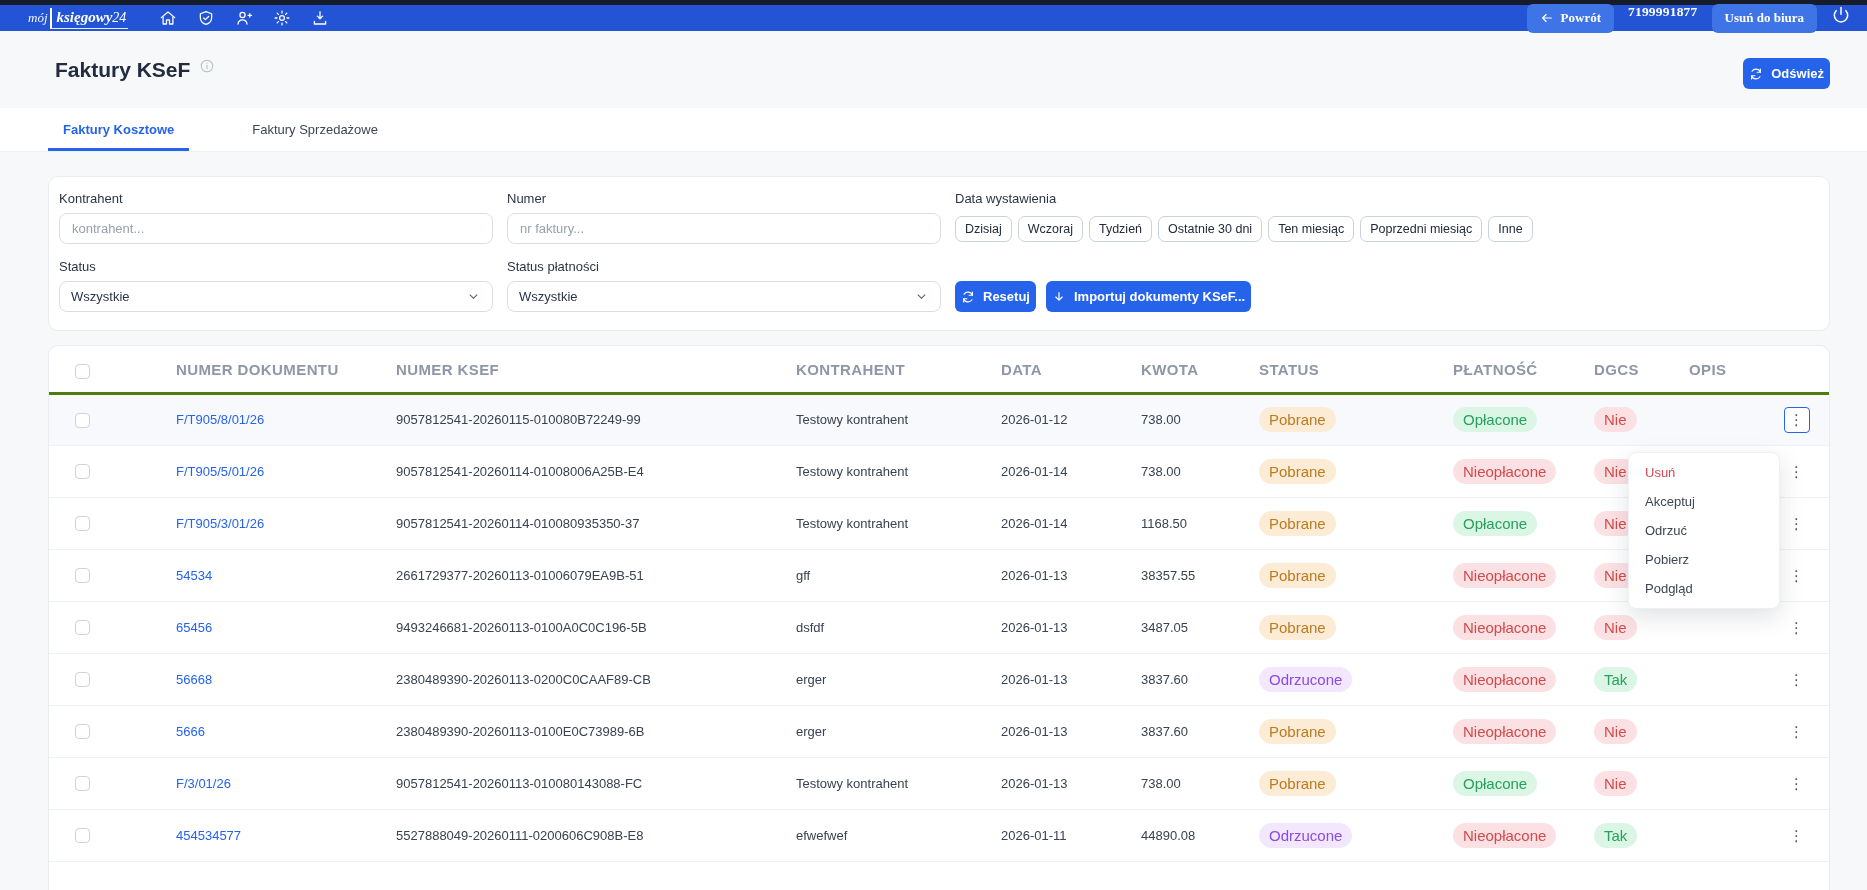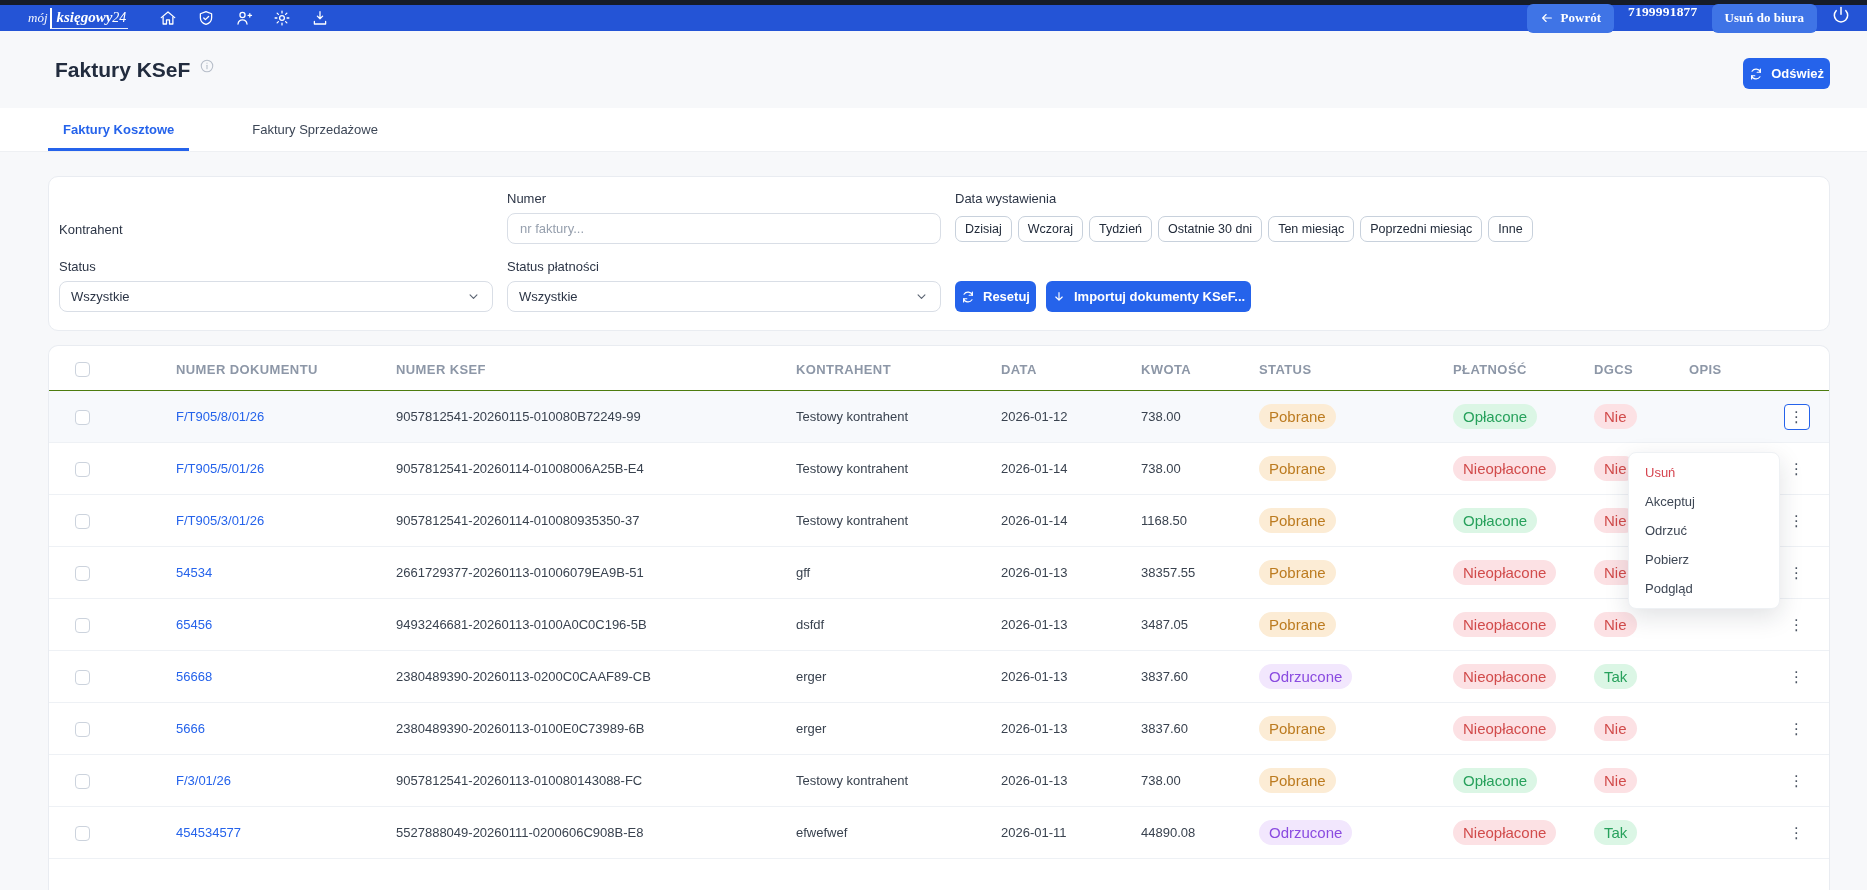--- a/index.html
+++ b/index.html
@@ -52,22 +52,22 @@
   .finput::placeholder { color:#97a0ae; }
   .fselect { height:31px; border:1px solid #d9dee6; border-radius:8px; display:flex; align-items:center;
              justify-content:space-between; padding:0 11px; font-size:13px; color:#2c3546; cursor:pointer; background:#fff; }
   .fselect svg { width:15px; height:15px; stroke:#5b6472; fill:none; stroke-width:1.8; stroke-linecap:round; stroke-linejoin:round; }
   .chips { display:flex; gap:6px; align-items:center; height:31px; }
   .chip { border:1px solid #c8d1dc; border-radius:7px; padding:5px 9px; font-size:12.5px; color:#222b3a;
           background:#fff; cursor:pointer; white-space:nowrap; }
   
   .table-card { margin-top:14px; border-radius:10px 10px 0 0; border-bottom:none; padding-bottom:60px; }
   table { width:100%; border-collapse:collapse; table-layout:fixed; }
-  th { font-size:13px; color:#8d97a7; font-weight:700; letter-spacing:.4px; text-align:left;
-       padding:15px 0 13px; border-bottom:1px solid #4d7c0f; }
+  th { font-size:15px; color:#8d97a7; font-weight:700; letter-spacing:.4px; text-align:left;
+       padding:15px 0 13px; border-bottom:3px solid #4d7c0f; }
   td { padding:0; height:52px; border-bottom:1px solid #eef1f5; font-size:13px; color:#39424f; vertical-align:middle; }
   tr.hl td { background:#f7f9fc; }
   .td-cb { padding-left:26px !important; }
   .cb { display:inline-block; width:15px; height:15px; border:1px solid #ccd3dd; border-radius:4px; background:#fff; cursor:pointer; vertical-align:middle; }
   .doclink { color:#2563eb; cursor:pointer; text-decoration:none; }
   .badge { display:inline-block; border-radius:20px; padding:4px 10px; font-size:15px; font-weight:500; white-space:nowrap; }
   .td-actions { text-align:center; }
   .kebab { width:26px; height:26px; border:1px solid transparent; background:transparent; color:#4a5462;
            font-size:15px; line-height:1; cursor:pointer; border-radius:4px; font-family:inherit; padding:0; }
   .kebab.open { border-color:#2563eb; background:#fff; }
@@ -163,20 +163,21 @@
   <div class="tab active">Faktury Kosztowe</div>
   <div class="tab">Faktury Sprzedażowe</div>
 </div>
 
 <div class="content">
 
   <div class="card filter-card">
     <div class="filter-row">
       <div class="fgroup">
         <label class="flabel">Kontrahent</label>
+        <input class="finput" placeholder="kontrahent..." style="">
       </div>
       <div class="fgroup">
         <label class="flabel">Numer</label>
         <input class="finput" placeholder="nr faktury..." style="">
       </div>
       <div class="fgroup" style="width:auto; margin-right:0;">
         <label class="flabel">Data wystawienia</label>
         <div class="chips">
           <button class="chip">Dzisiaj</button>
           <button class="chip">Wczoraj</button>

